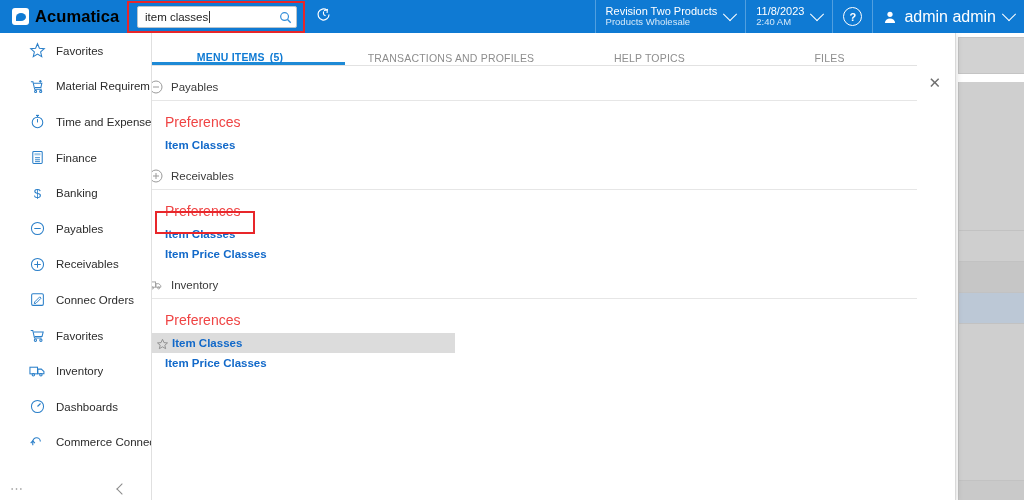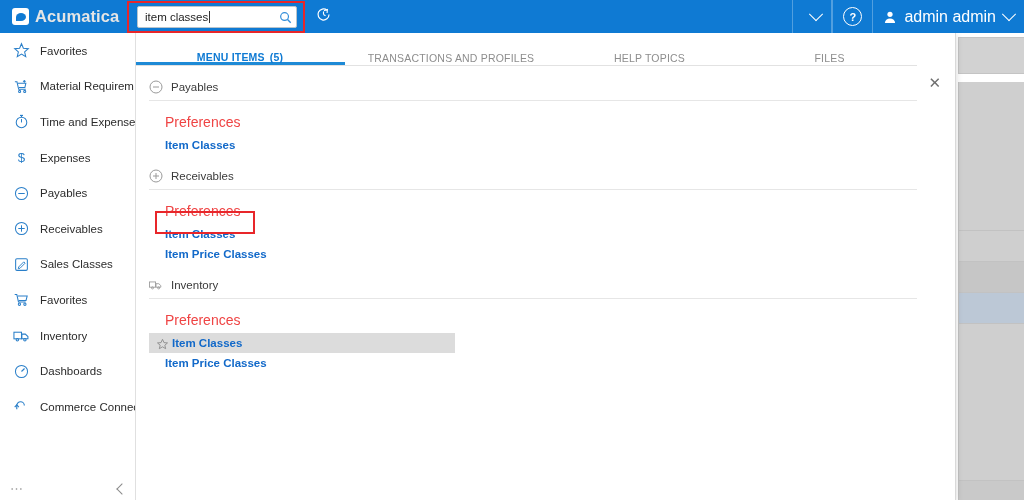--- a/index.html
+++ b/index.html
@@ -48,21 +48,21 @@
   }
   .brand-mark::after {
     content: "";
     position: absolute;
     left: 3.5px; top: 4.5px;
     width: 10px; height: 8px;
     border-radius: 50% 50% 50% 0;
     background: #0f7ad3;
   }
   .brand-name {
-    color: #e5e5e5;
+    color: #000000;
     font-size: 16.5px;
     font-weight: bold;
     letter-spacing: .1px;
   }
 
   .search-wrap {
     position: relative;
     margin-left: 2px;
     width: 160px;
   }
@@ -152,20 +152,21 @@
   
   .sidebar {
     position: absolute;
     top: 33px; left: 0;
     width: 135px;
     height: 467px;
     background: #ffffff;
     border-right: 1px solid #e0e0e0;
     z-index: 20;
     overflow: hidden;
+    padding-left: 16px;
   }
   .side-item {
     height: 35.6px;
     display: flex;
     align-items: center;
     padding-left: 12px;
     box-sizing: border-box;
   }
   .side-ico {
     width: 19px; height: 19px;
@@ -492,28 +493,40 @@
         <svg viewBox="0 0 18 18" width="17" height="17">
             <circle cx="9" cy="10" r="5.6" fill="none" stroke="#2a7fc9" stroke-width="1.1"></circle>
             <line x1="9" y1="10" x2="9" y2="6.4" stroke="#2a7fc9" stroke-width="1.1"></line>
             <line x1="7.4" y1="2.6" x2="10.6" y2="2.6" stroke="#2a7fc9" stroke-width="1.3"></line>
             <line x1="9" y1="2.6" x2="9" y2="4.4" stroke="#2a7fc9" stroke-width="1.1"></line>
           </svg>
       </span>
       <span class="side-label">Time and Expenses</span>
     </div>
 
+    <div class="side-item">
+      <span class="side-ico">
+        <svg viewBox="0 0 18 18" width="17" height="17">
+            <rect x="4" y="2.6" width="10" height="12.8" rx="1" fill="none" stroke="#2a7fc9" stroke-width="1.1"></rect>
+            <rect x="5.8" y="4.4" width="6.4" height="2.3" fill="#9fc8e8"></rect>
+            <line x1="6.4" y1="9.2" x2="11.6" y2="9.2" stroke="#2a7fc9" stroke-width="1"></line>
+            <line x1="6.4" y1="11.4" x2="11.6" y2="11.4" stroke="#2a7fc9" stroke-width="1"></line>
+            <line x1="6.4" y1="13.4" x2="11.6" y2="13.4" stroke="#2a7fc9" stroke-width="1"></line>
+          </svg>
+      </span>
+      <span class="side-label">Finance</span>
+    </div>
 
     <div class="side-item">
       <span class="side-ico">
         <svg viewBox="0 0 18 18" width="17" height="17">
             <text x="9" y="14" text-anchor="middle" font-family="Liberation Sans, sans-serif" font-size="14" fill="#2a7fc9">$</text>
           </svg>
       </span>
-      <span class="side-label">Expenses</span>
+      <span class="side-label">Banking</span>
     </div>
 
     <div class="side-item">
       <span class="side-ico">
         <svg viewBox="0 0 18 18" width="17" height="17">
             <circle cx="9" cy="9" r="6.4" fill="none" stroke="#2a7fc9" stroke-width="1.1"></circle>
             <line x1="5.6" y1="9" x2="12.4" y2="9" stroke="#2a7fc9" stroke-width="1.1"></line>
           </svg>
       </span>
       <span class="side-label">Payables</span>
@@ -530,21 +543,21 @@
       <span class="side-label">Receivables</span>
     </div>
 
     <div class="side-item">
       <span class="side-ico">
         <svg viewBox="0 0 18 18" width="17" height="17">
             <rect x="2.8" y="2.8" width="12.4" height="12.4" rx="1.4" fill="none" stroke="#2a7fc9" stroke-width="1.1"></rect>
             <path d="M6 11.6 L11.4 6.2 L12.8 7.6 L7.4 13 L5.6 13.4 Z" fill="none" stroke="#2a7fc9" stroke-width="1"></path>
           </svg>
       </span>
-      <span class="side-label">Sales Classes</span>
+      <span class="side-label">Connec Orders</span>
     </div>
 
     <div class="side-item">
       <span class="side-ico">
         <svg viewBox="0 0 18 18" width="17" height="17">
           <path d="M1.8 3.6 H4 L5.8 11.6 H13.4" fill="none" stroke="#2a7fc9" stroke-width="1.1"></path>
           <path d="M4.9 5.4 H15 L13.8 10 H6" fill="none" stroke="#2a7fc9" stroke-width="1.1"></path>
           <circle cx="6.8" cy="14" r="1.2" fill="none" stroke="#2a7fc9" stroke-width="1.1"></circle>
           <circle cx="12.6" cy="14" r="1.2" fill="none" stroke="#2a7fc9" stroke-width="1.1"></circle>
         </svg>
@@ -616,24 +629,35 @@
           <line x1="10" y1="10" x2="10" y2="6.4" stroke="#ffffff" stroke-width="1.3"></line>
           <line x1="10" y1="10" x2="12.4" y2="11.4" stroke="#ffffff" stroke-width="1.3"></line>
         </svg>
       </span>
     </div>
 
     <div class="topbar-spacer"></div>
 
     <div class="tb-sep"></div>
     <div class="tb-cell">
+      <span class="tb-two-line">
+        <div class="tb-l1">Revision Two Products</div>
+        <div class="tb-l2">Products Wholesale</div>
+      </span>
       <span class="chev"></span>
     </div>
 
     <div class="tb-sep"></div>
+    <div class="tb-cell">
+      <span class="tb-two-line">
+        <div class="tb-l1">11/8/2023</div>
+        <div class="tb-l2">2:40 AM</div>
+      </span>
+      <span class="chev"></span>
+    </div>
 
     <div class="tb-sep"></div>
     <div class="tb-cell">
       <span class="help-circle">?</span>
     </div>
 
     <div class="tb-sep"></div>
     <div class="tb-cell">
       <span class="user-ico">
         <svg viewBox="0 0 14 14" width="14" height="14">

